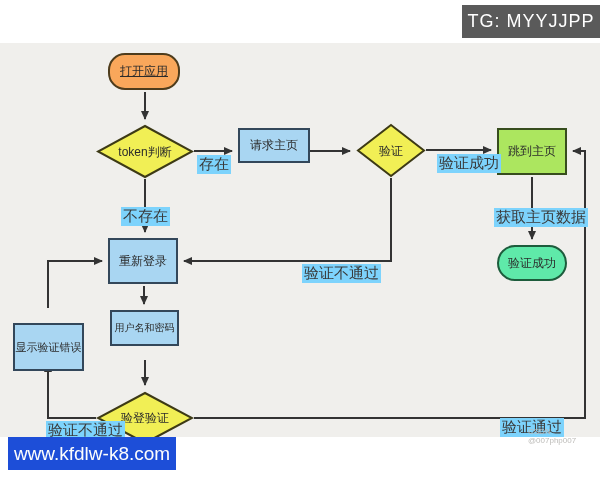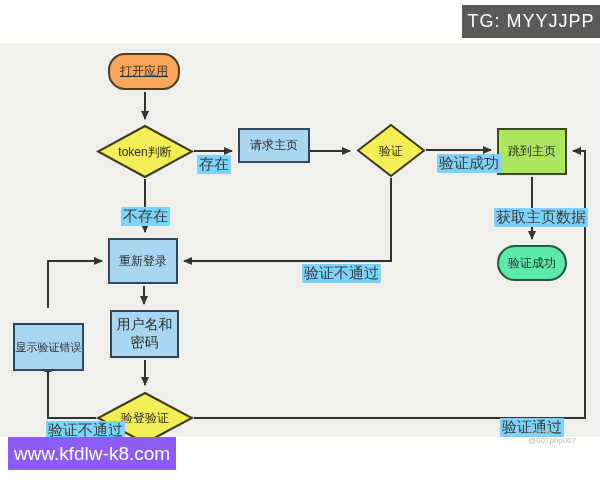--- a/index.html
+++ b/index.html
@@ -11,39 +11,39 @@
     letter-spacing:1px;z-index:6;}
   .edges{position:absolute;left:0;top:0;width:600px;height:480px;z-index:1;}
   .node{position:absolute;display:flex;align-items:center;justify-content:center;
     box-sizing:border-box;font-size:12px;color:#2b2b2b;z-index:2;text-align:center;}
   .start{left:108px;top:53px;width:72px;height:37px;background:#f9a75b;
     border:2px solid #4e3c1c;border-radius:17px;text-decoration:underline;}
   .proc{background:#a9d6f2;border:2px solid #33475a;}
   .req{left:238px;top:128px;width:72px;height:35px;}
   .relogin{left:108px;top:238px;width:70px;height:46px;}
   .showerr{left:13px;top:310px;width:71px;height:48px;font-size:11px;margin-top:13px;}
-  .cred{left:110px;top:310px;width:69px;height:48px;font-size:14px;}
+  .cred{left:110px;top:310px;width:69px;height:36px;font-size:10px;}
   .gotohome{left:497px;top:128px;width:70px;height:47px;background:#ace65f;border:2px solid #374d1d;}
   .showpage{left:497px;top:245px;width:70px;height:36px;background:#5fe9a9;
     border:2px solid #1d5c3c;border-radius:18px;}
   .dsvg{position:absolute;z-index:2;}
   .d-token{left:96px;top:124px;}
   .d-verify{left:356px;top:123px;}
   .d-login{left:96px;top:391px;}
   .dsvg text{font-size:12px;fill:#2b2b2b;font-family:"Liberation Sans","DejaVu Sans",sans-serif;}
   .elabel{position:absolute;font-size:15px;color:#3a3a3a;background:#7dd3fc;
     padding:0 2px;z-index:3;white-space:nowrap;margin-top:11px;}
   .lbl-exists{left:197px;top:144px;}
   .lbl-notexists{left:121px;top:196px;font-family:Liberation Mono, monospace;}
   .lbl-vsuccess{left:437px;top:143px;text-align:right;}
   .lbl-gethome{left:494px;top:197px;}
   .lbl-vfailmid{left:302px;top:253px;}
   .lbl-vfailbottom{left:46px;top:410px;}
   .lbl-vpass{left:500px;top:407px;}
-  .site-bar{position:absolute;left:8px;top:437px;width:168px;height:33px;background:#8b5cf6;
+  .site-bar{position:absolute;left:8px;top:437px;width:168px;height:33px;background:#1d4ed8;
     color:#fdfdfd;font-size:19px;display:flex;align-items:center;justify-content:center;z-index:6;}
   .credit{position:absolute;left:528px;top:427px;font-size:8px;color:#bdbcb9;z-index:4;}
 </style>
 </head>
 <body>
 
 <div class="stage">
 
   <div class="tg-badge">TG: MYYJJPP</div>
 

